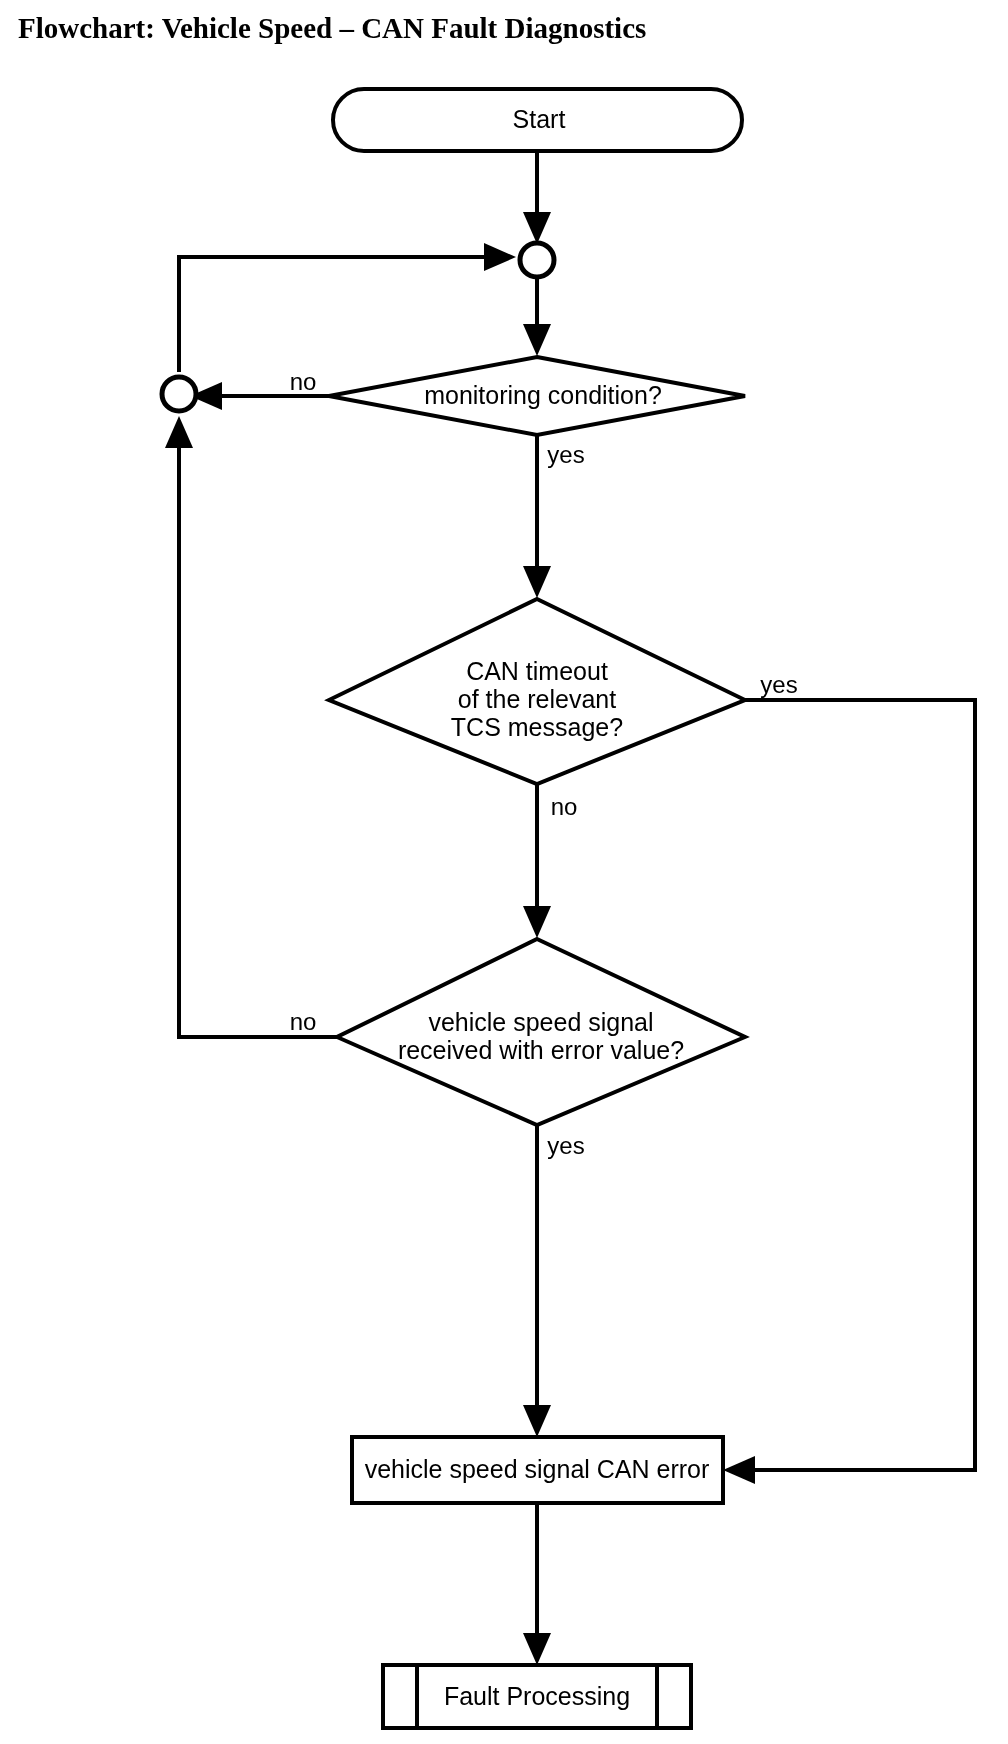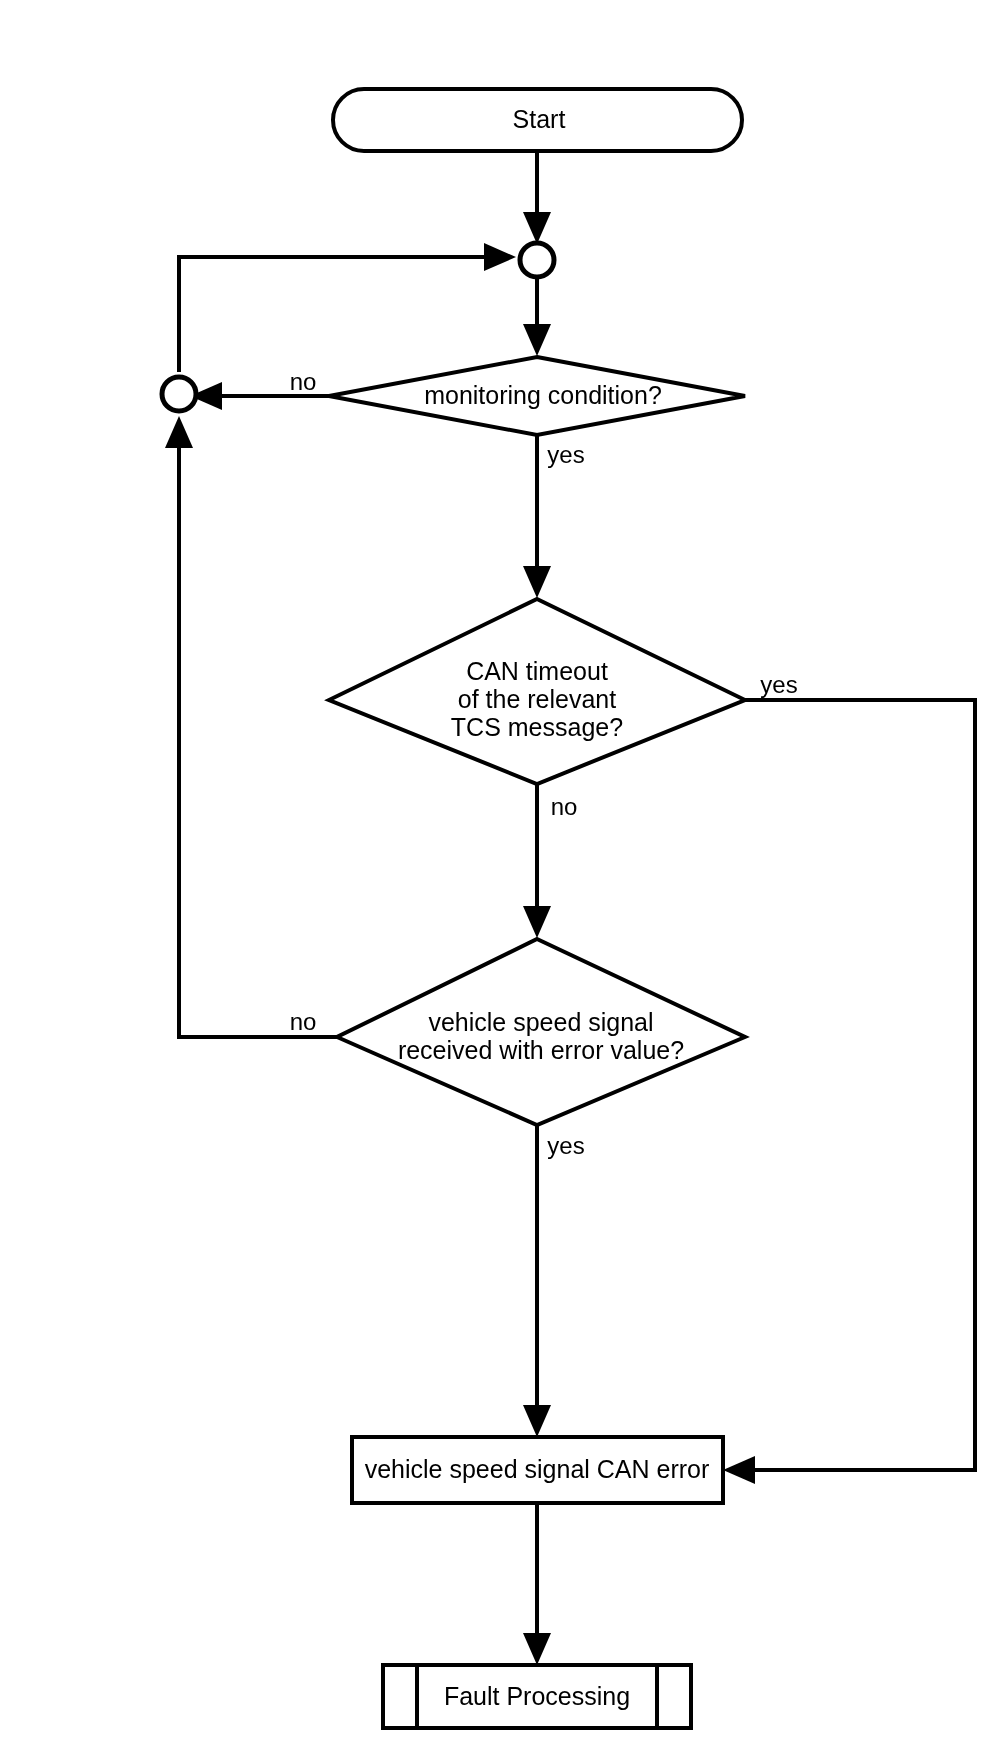--- a/index.html
+++ b/index.html
@@ -75,20 +75,21 @@
     stroke: #000000;
     stroke-width: 4;
     fill: none;
   }
 </style>
 </head>
 <body>
 
 <div id="page">
 
+  <div id="chart-title">Flowchart: Vehicle Speed – CAN Fault Diagnostics</div>
 
   <svg id="flow-svg" width="1008" height="1744" viewBox="0 0 1008 1744">
 
     <g>
       <line class="edge-line" x1="537" y1="150" x2="537" y2="222"></line>
       <polygon class="arrow-head" points="537,244 523,212 551,212"></polygon>
     </g>
 
     <g>
       <line class="edge-line" x1="537" y1="278" x2="537" y2="330"></line>

